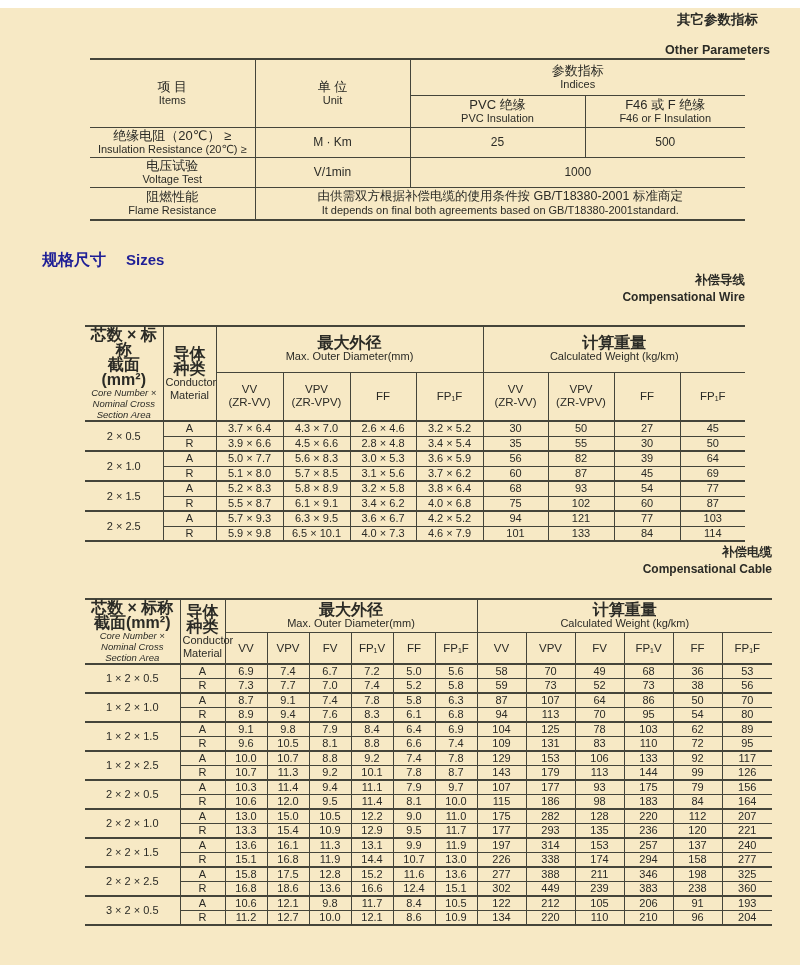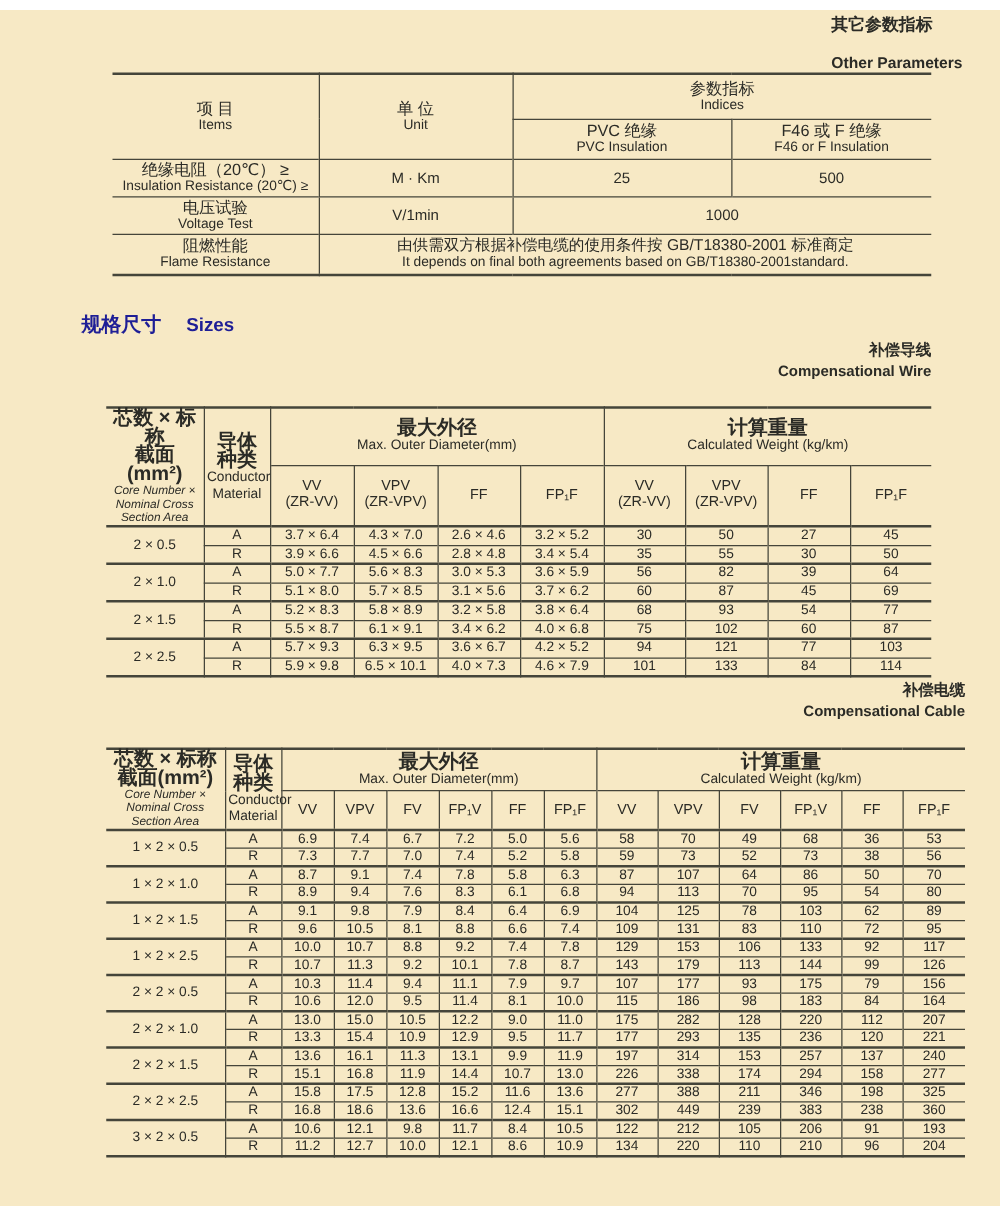--- a/index.html
+++ b/index.html
@@ -11,21 +11,21 @@
   *{box-sizing:border-box;}
   html,body{margin:0;padding:0;}
   body{
     width:800px;height:965px;position:relative;overflow:hidden;
     background:var(--bg);color:var(--text);
     font-family:"Liberation Sans","DejaVu Sans",sans-serif;
   }
   .white-strip{position:absolute;top:0;left:0;right:0;height:8px;background:#ffffff;}
 
   
-  .top-title{position:absolute;top:12px;right:30px;text-align:left;font-weight:bold;}
+  .top-title{position:absolute;top:12px;right:30px;text-align:center;font-weight:bold;}
   .top-title .zh{font-size:13.5px;line-height:16px;}
   .top-title .en{font-size:12.5px;line-height:16px;margin-top:14px;}
 
   table{border-collapse:collapse;table-layout:fixed;}
   th,td{padding:0 2px;text-align:center;vertical-align:middle;font-weight:normal;
         border-right:1px solid var(--line);}
   th.last,td.last{border-right:none;}
 
   
   #params-table{position:absolute;left:90px;top:58px;width:655px;
@@ -34,21 +34,21 @@
   #params-table thead tr.h2 th{border-top:1px solid var(--line);height:32px;}
   #params-table tbody td{border-top:1px solid var(--line);}
   #params-table tbody tr.r1{height:30px;}
   #params-table tbody tr.r2{height:30px;}
   #params-table tbody tr.r3{height:33px;}
   #params-table .zh{font-size:13px;line-height:15px;}
   #params-table .en{font-size:11px;line-height:13px;}
   #params-table .val{font-size:12px;}
 
   
-  .sizes-title{position:absolute;left:65px;top:250px;color:var(--blue);font-weight:bold;}
+  .sizes-title{position:absolute;left:42px;top:250px;color:var(--blue);font-weight:bold;}
   .sizes-title .zh{font-size:16px;}
   .sizes-title .en{font-size:15px;margin-left:20px;}
 
   .table-label{position:absolute;text-align:right;font-weight:bold;}
   .table-label .zh{font-size:12.5px;line-height:17px;}
   .table-label .en{font-size:12px;line-height:17px;}
   .wire-label{top:272px;right:55px;}
   .cable-label{top:544px;right:28px;}
 
   

